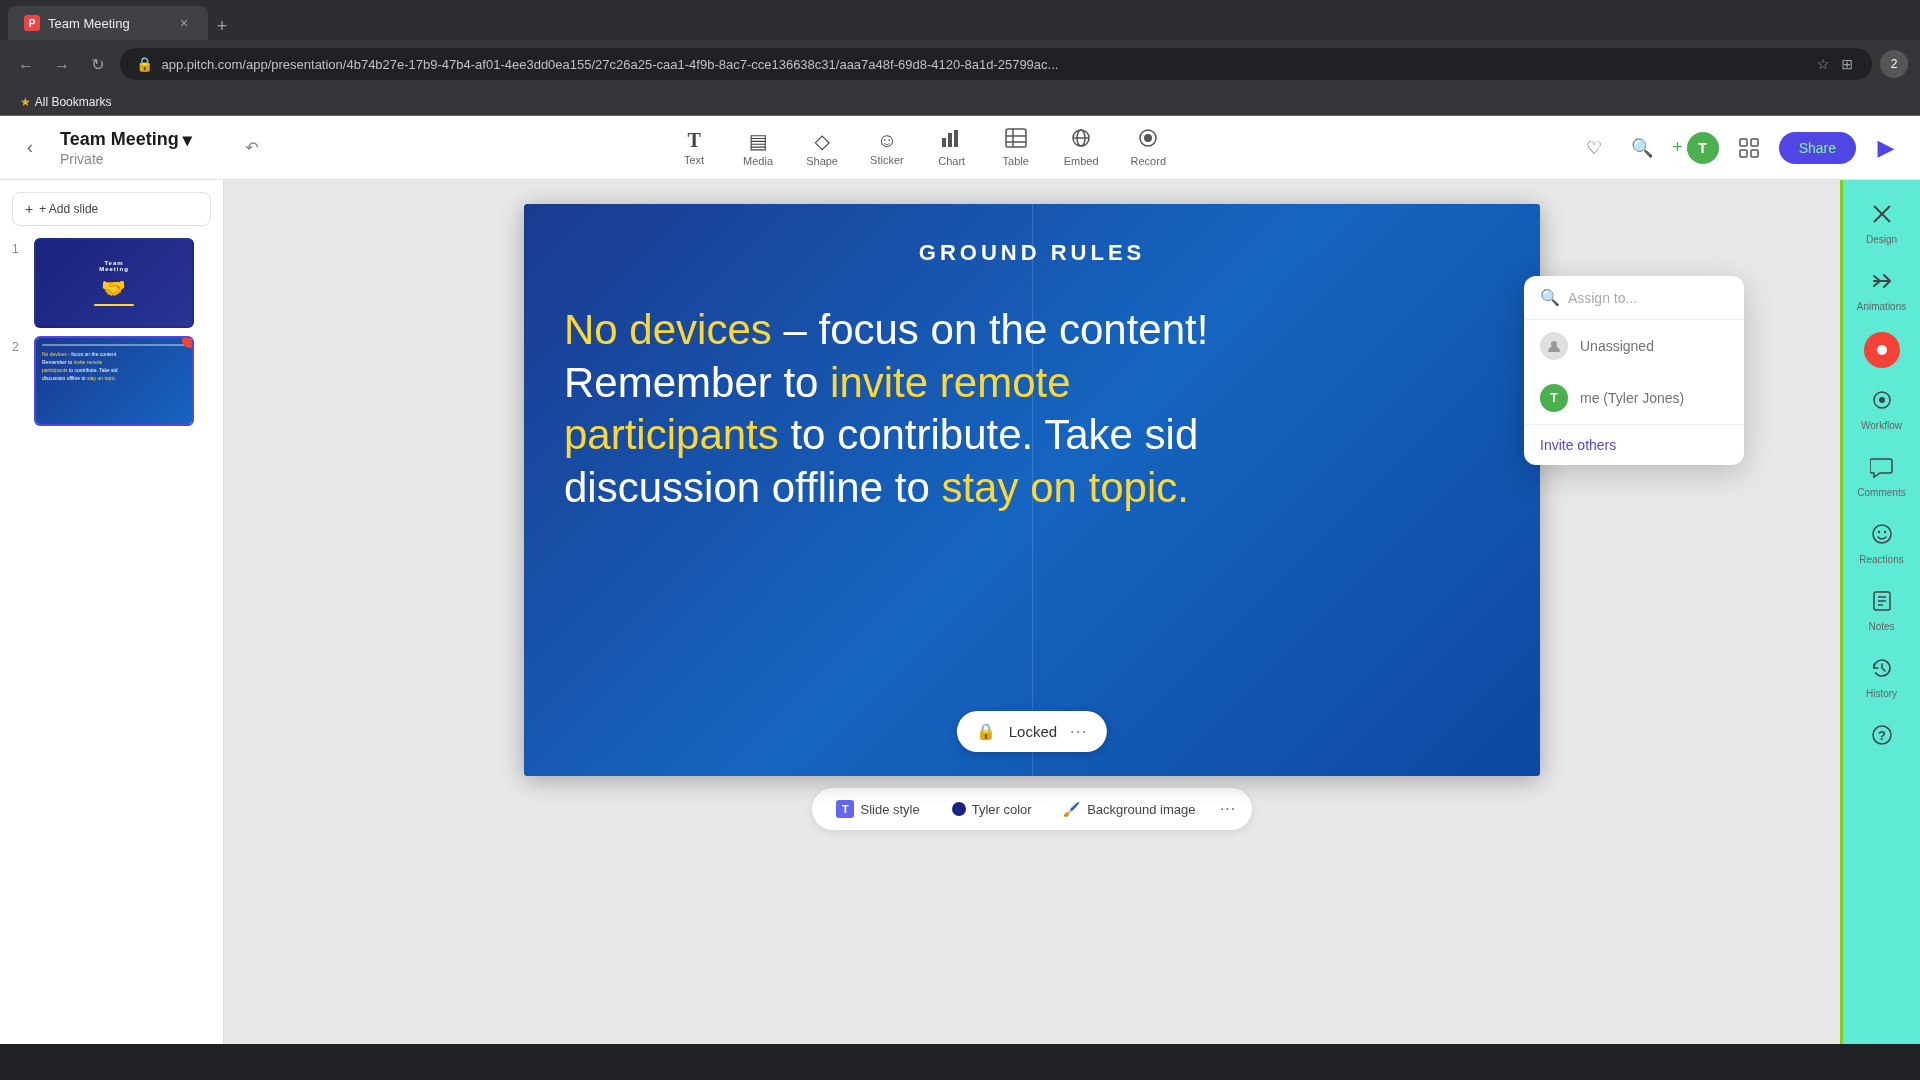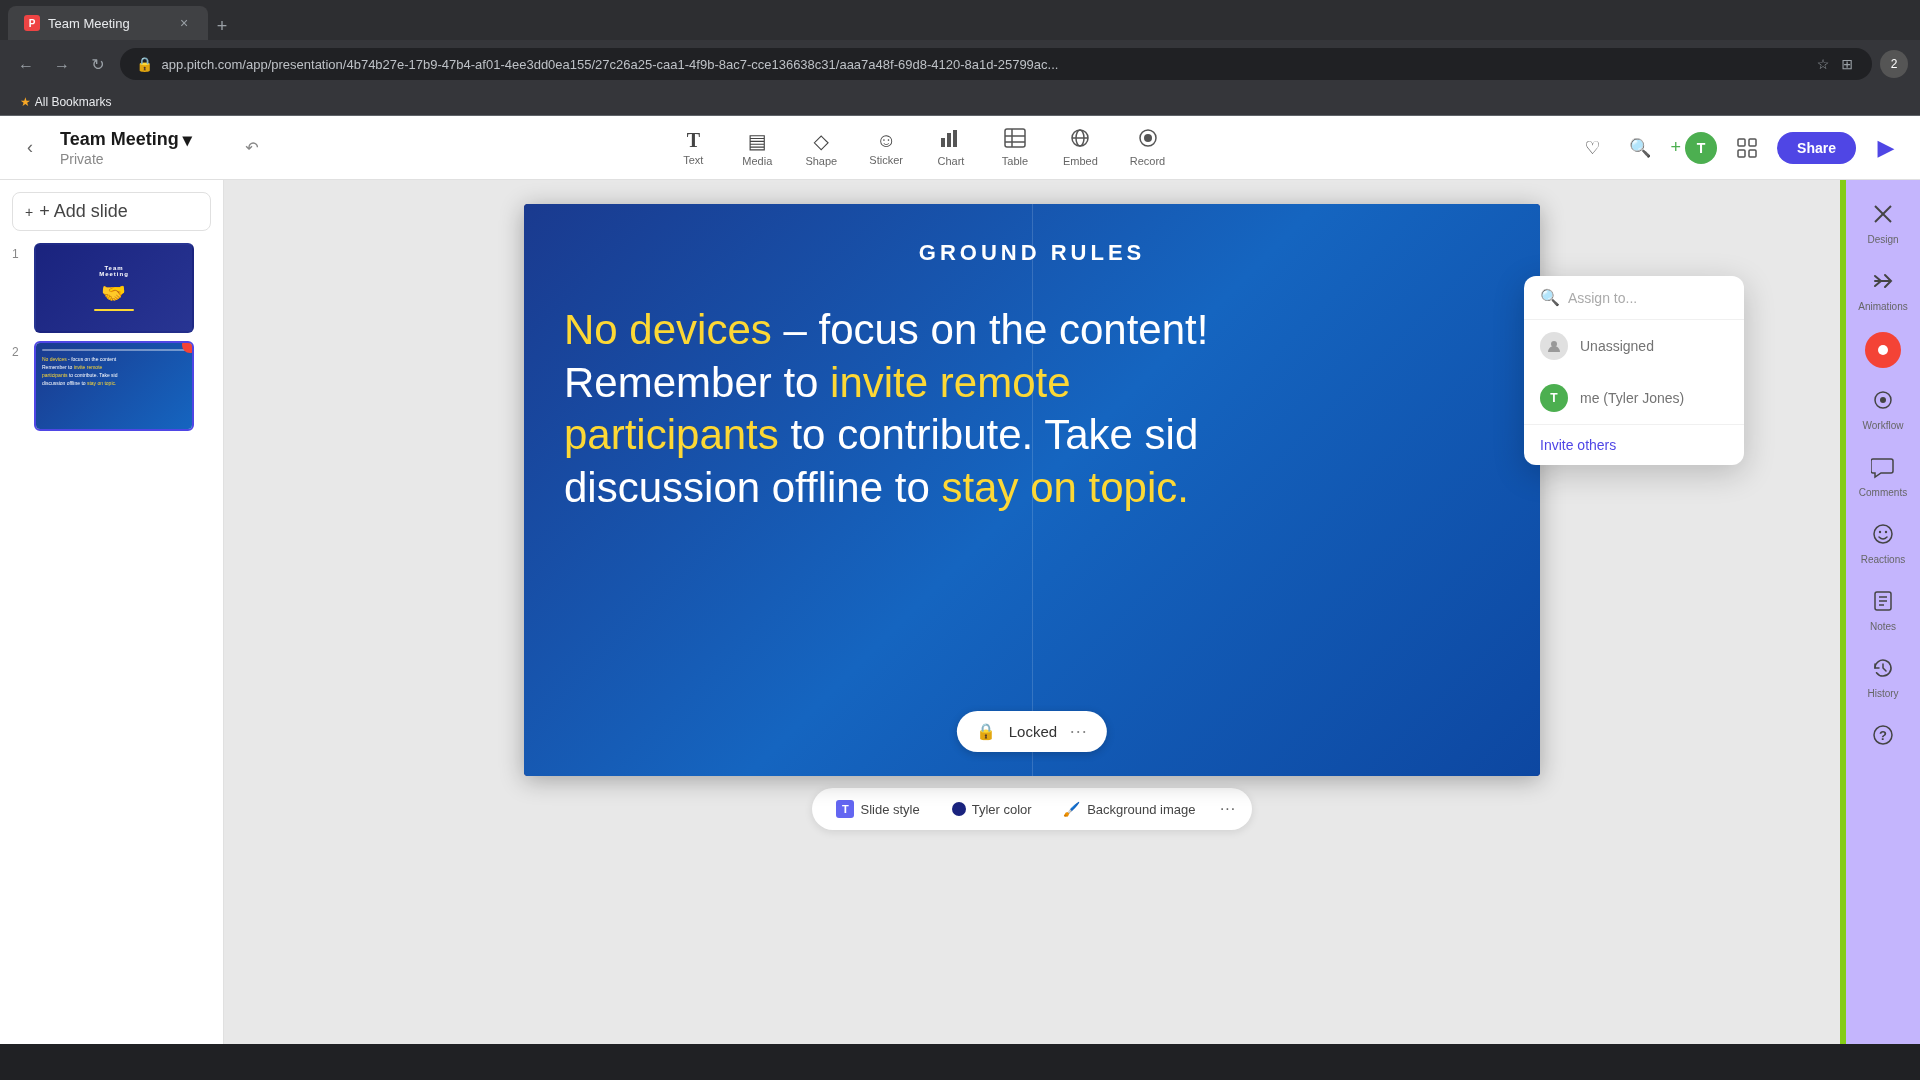--- a/index.html
+++ b/index.html
@@ -26,21 +26,21 @@
     .app-title-area { display: flex; flex-direction: column; min-width: 160px; }
     .app-title { font-size: 18px; font-weight: 600; color: #1a1a1a; display: flex; align-items: center; gap: 4px; }
     .app-subtitle { font-size: 14px; color: #888; }
     .toolbar-center { flex: 1; display: flex; align-items: center; justify-content: center; gap: 8px; }
     .toolbar-item { display: flex; flex-direction: column; align-items: center; gap: 2px; padding: 6px 12px; border-radius: 8px; cursor: pointer; color: #444; min-width: 56px; }
     .toolbar-icon { font-size: 20px; }
     .toolbar-label { font-size: 11px; color: #666; }
     .toolbar-right { display: flex; align-items: center; gap: 12px; }
     .icon-btn { width: 36px; height: 36px; display: flex; align-items: center; justify-content: center; border-radius: 50%; cursor: pointer; color: #444; font-size: 18px; }
     .avatar { width: 32px; height: 32px; border-radius: 50%; background: #4caf50; display: flex; align-items: center; justify-content: center; color: white; font-size: 14px; font-weight: 600; }
-    .share-btn { background: #4F46E5; color: #ffffff; border: none; border-radius: 20px; padding: 8px 20px; font-size: 14px; font-weight: 700; cursor: pointer; }
+    .share-btn { background: #4F46E5; color: #86efac; border: none; border-radius: 20px; padding: 8px 20px; font-size: 14px; font-weight: 400; cursor: pointer; }
     .play-btn { width: 36px; height: 36px; display: flex; align-items: center; justify-content: center; color: #4F46E5; font-size: 22px; cursor: pointer; }
 
     
     .main-content { display: flex; flex: 1; overflow: hidden; }
 
     
     .left-sidebar { width: 224px; background: white; border-right: 1px solid #e0e0e0; display: flex; flex-direction: column; padding: 12px; gap: 12px; }
     .back-btn { width: 28px; height: 28px; display: flex; align-items: center; justify-content: center; color: #666; cursor: pointer; font-size: 18px; }
     .add-slide-btn { display: flex; align-items: center; gap: 6px; padding: 8px 12px; border: 1px solid #e0e0e0; border-radius: 8px; cursor: pointer; color: #444; font-size: 14px; background: white; }
     .slide-list { display: flex; flex-direction: column; gap: 8px; }
@@ -63,21 +63,21 @@
     .locked-bar { position: absolute; bottom: 24px; left: 50%; transform: translateX(-50%); background: white; border-radius: 24px; padding: 10px 20px; display: flex; align-items: center; gap: 12px; font-size: 15px; color: #333; font-weight: 500; box-shadow: 0 2px 8px rgba(0,0,0,0.2); }
     .lock-icon { color: #555; font-size: 16px; }
 
     
     .slide-bottom { margin-top: 12px; display: flex; align-items: center; gap: 16px; background: white; border-radius: 24px; padding: 8px 16px; box-shadow: 0 2px 8px rgba(0,0,0,0.1); }
     .bottom-item { display: flex; align-items: center; gap: 6px; font-size: 13px; color: #444; cursor: pointer; padding: 4px 8px; border-radius: 6px; }
     .color-dot { width: 14px; height: 14px; border-radius: 50%; background: #1a237e; }
     .more-btn { font-size: 16px; color: #666; cursor: pointer; }
 
     
-    .right-sidebar { width: 80px; background: #c4b5fd; border-left: 6px solid #84cc16; display: flex; flex-direction: column; align-items: center; padding: 12px 0; gap: 4px; }
+    .right-sidebar { width: 80px; background: #5eead4; border-left: 3px solid #84cc16; display: flex; flex-direction: column; align-items: center; padding: 12px 0; gap: 4px; }
     .right-item { display: flex; flex-direction: column; align-items: center; gap: 2px; padding: 10px 8px; border-radius: 8px; cursor: pointer; width: 72px; }
     .right-icon { font-size: 22px; color: #444; }
     .right-label { font-size: 10px; color: #666; text-align: center; }
 
     
     .assign-dropdown { position: absolute; top: 96px; right: 96px; width: 220px; background: white; border-radius: 12px; box-shadow: 0 8px 32px rgba(0,0,0,0.2); z-index: 100; overflow: hidden; }
     .assign-search { display: flex; align-items: center; gap: 8px; padding: 12px 16px; border-bottom: 1px solid #f0f0f0; }
     .assign-search input { border: none; outline: none; font-size: 14px; color: #333; flex: 1; background: transparent; }
     .assign-search input::placeholder { color: #aaa; }
     .assign-item { display: flex; align-items: center; gap: 12px; padding: 12px 16px; cursor: pointer; }
@@ -217,21 +217,21 @@
       <button class="share-btn">Share</button>
       <div class="play-btn">▶</div>
     </div>
   </div>
 
   <div class="main-content">
 
     <div class="left-sidebar">
       <button class="add-slide-btn">
         <span>+</span>
-        <span style="font-size:18px;">+ Add slide</span>
+        <span style="font-size:12px;">+ Add slide</span>
       </button>
 
       <div class="slide-list">
 
         <div class="slide-item">
           <span class="slide-number">1</span>
           <div class="slide-thumb slide-thumb-1">
             <div style="display:flex;flex-direction:column;align-items:center;justify-content:center;height:100%;gap:4px;">
               <div style="color:white;font-size:6px;font-weight:700;text-align:center;letter-spacing:1px;">Team<br>Meeting</div>
               <div style="font-size:20px;">🤝</div>

